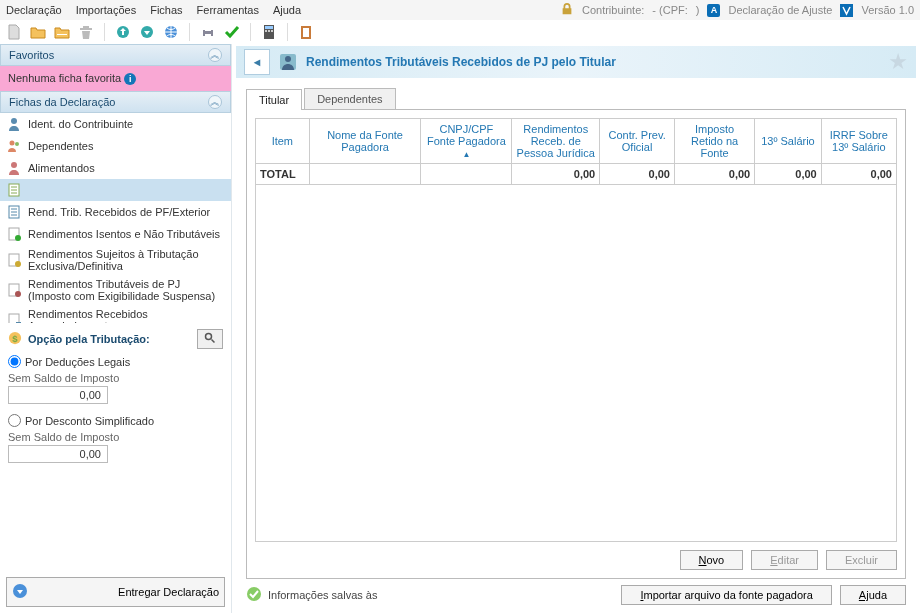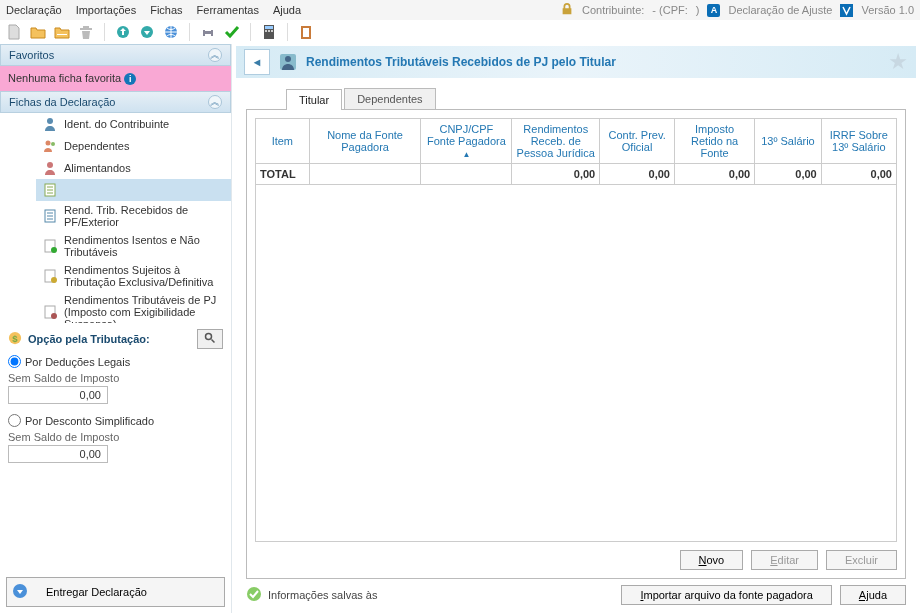--- a/index.html
+++ b/index.html
@@ -15,45 +15,45 @@
 .toolbar .tb-icon { width: 20px; height: 20px; display: inline-flex; align-items: center; justify-content: center; cursor: pointer; }
 .toolbar .sep { width: 1px; height: 18px; background: #ddd; margin: 0 4px; }
 
 .main-split { display: flex; height: 569px; }
 
 .sidebar { width: 232px; background: #fff; display: flex; flex-direction: column; border-right: 1px solid #e0e7ec; }
 .panel-header { background: linear-gradient(#e6eff6, #cfe2f0); padding: 3px 8px; font-weight: normal; color: #1a4a6e; border: 1px solid #b8d0e0; display: flex; justify-content: space-between; align-items: center; }
 .panel-header .collapse-btn { color: #5a8cb0; cursor: pointer; font-size: 10px; border:1px solid #a8c4d8; border-radius:8px; width:14px; height:14px; display:inline-flex; align-items:center; justify-content:center; background:#f0f6fa;}
 .panel-body { padding: 6px 8px; background: #f9a8d4; }
 .fichas-body { background: #fff; flex: 0 0 auto; max-height: 210px; overflow-y: auto; }
-.ficha-item { display: flex; align-items: center; padding: 3px 6px; cursor: pointer; gap: 6px; margin-left: 36px; }
+.ficha-item { display: flex; align-items: center; padding: 3px 6px; cursor: pointer; gap: 6px; }
 .ficha-item.selected { background: #c9e0f0; }
 .ficha-icon { width: 16px; height: 16px; flex-shrink: 0; display: inline-flex; align-items: center; justify-content: center; }
 
 .tributacao { padding: 4px 8px; background: #fff; }
 .tributacao-header { display: flex; align-items: center; gap: 6px; padding: 2px 0; font-weight: bold; color: #1a4a6e; }
 .tributacao-header .zoom-btn { margin-left: auto; border: 1px solid #aaa; padding: 2px 6px; background: #f0f0f0; cursor: pointer; }
 .radio-opt { display: flex; align-items: center; gap: 4px; margin: 4px 0; }
 .impost-label { color: #666; margin-top: 2px; }
 .impost-val { border: 1px solid #bbb; padding: 2px 6px; width: 100px; text-align: right; background: #fff; margin-top: 2px; }
 
 .entregar-row { padding: 6px; }
-.entregar-btn { width: 100%; padding: 5px; background: #f5f5f5; border: 1px solid #aaa; cursor: pointer; display: flex; align-items: center; justify-content: flex-start; gap: 18px; }
+.entregar-btn { width: 100%; padding: 5px; background: #f5f5f5; border: 1px solid #aaa; cursor: pointer; display: flex; align-items: center; justify-content: space-between; gap: 18px; }
 
 .content { flex: 1; display: flex; flex-direction: column; padding: 2px 4px; }
 .title-bar { display: flex; align-items: center; background: linear-gradient(to right, #d6ebf5, #eaf4fa, #d6ebf5); height: 32px; padding: 0 8px; margin-bottom: 10px; position: relative; }
 .title-bar .back-btn { width: 26px; height: 26px; border: 1px solid #b0cde0; background: #fff; margin-right: 8px; cursor: pointer; display:flex; align-items:center; justify-content:center; color:#3a7da8;}
 .title-bar .title-icon { width: 20px; height: 20px; margin-right: 8px; }
 .title-bar .title-text { color: #2478b3; font-size: 12px; font-weight: bold; }
 .title-bar .star { margin-left: auto; color: #c8d8e2; font-size: 22px; cursor:pointer; }
 
 .tabs-wrap { padding: 0 10px; }
 .tabs { display: flex; border-bottom: 1px solid #bbb; }
 .tab { padding: 4px 12px; border: 1px solid #bbb; border-bottom: none; background: #f0f0f0; margin-right: 2px; cursor: pointer; color: #555; }
-.tab.active { background: #fff; color: #222; position: relative; top: 1px; margin-left: 40px; }
+.tab.active { background: #fff; color: #222; position: relative; top: 1px; }
 
 .tab-content { border: 1px solid #bbb; border-top: none; padding: 8px; flex: 1; display: flex; flex-direction: column; }
 
 .data-table { width: 100%; border-collapse: collapse; }
 .data-table th { background: #fff; border: 1px solid #ccc; padding: 4px; color: #2478b3; font-weight: normal; text-align: center; height: 40px; vertical-align: middle; }
 .data-table th .sort-ind { font-size: 8px; color:#2478b3; }
 .data-table td { border: 1px solid #ccc; padding: 4px; text-align: right; margin-top: 28px; }
 .data-table .total-row td { font-weight: bold; background: #fff; }
 .data-table .total-row td:first-child { text-align: left; }
 .table-fill { flex: 1; border: 1px solid #ccc; border-top: none; min-height: 220px; }

